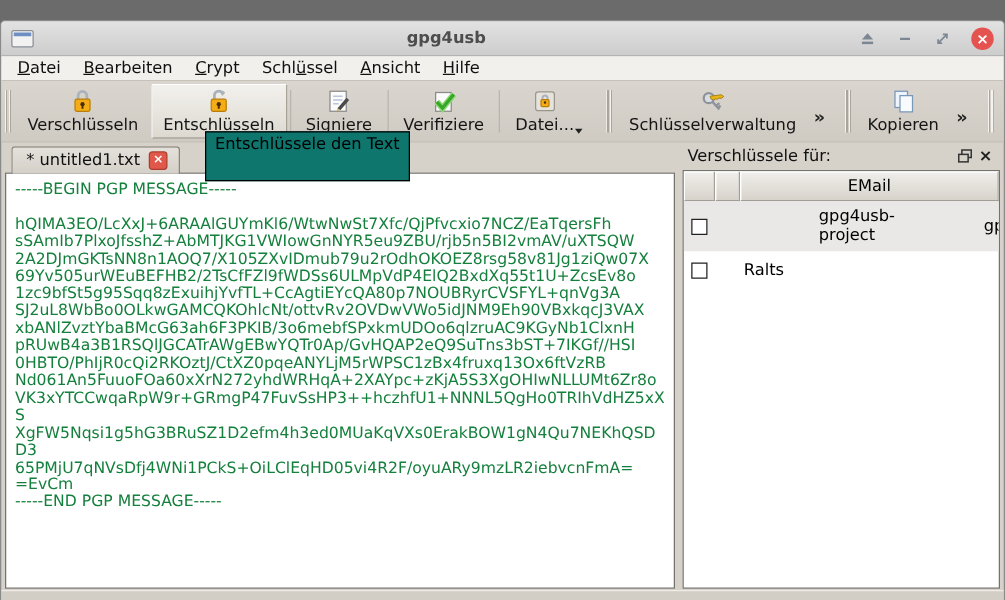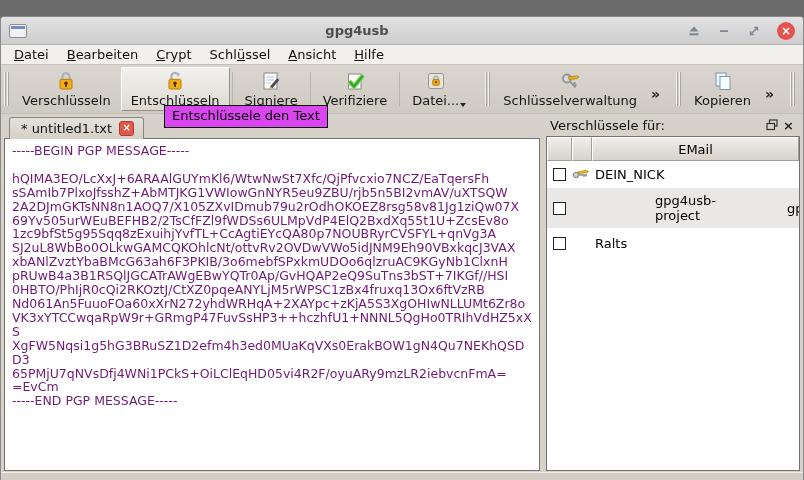--- a/index.html
+++ b/index.html
@@ -61,21 +61,21 @@
   .tab {
     display:flex; align-items:center; gap:7px; padding:3px 9px 3px 11px;
     background:linear-gradient(#e4e1db,#d4d0c8); border:1px solid #89857d; border-bottom:none;
     border-radius:3px 3px 0 0; font-size:13px; color:#111; margin-bottom:-1px; z-index:2;
   }
   .tab-close { width:15px; height:15px; background:#e0584a; border:1px solid #ad3c2d; border-radius:3px;
     color:#fff; font-size:10px; font-weight:bold; line-height:12px; text-align:center; }
   .editor-wrap { flex:1; border:1px solid #76726c; background:#fff; overflow:hidden; z-index:1; }
   pre.editor {
     margin:0; padding:5px 7px; font-family:"DejaVu Sans","Liberation Sans",sans-serif;
-    font-size:12.5px; line-height:13.9px; color:#701a75; white-space:pre-wrap; word-break:break-all;
+    font-size:12.5px; line-height:13.9px; color:#15803d; white-space:pre-wrap; word-break:break-all;
   }
   .splitter { width:6px; }
   
   .right-pane { width:254px; display:flex; flex-direction:column; }
   .dock-header { height:22px; display:flex; align-items:center; font-size:13px; color:#111; padding:0 3px 0 4px; }
   .dock-title { flex:1; }
   .dock-btn { width:17px; height:16px; display:flex; align-items:center; justify-content:center;
     font-size:13px; color:#222; }
   .keytable { flex:1; border:1px solid #76726c; background:#fff; display:flex; flex-direction:column;
     font-size:13px; color:#000; overflow:hidden; }
@@ -95,21 +95,21 @@
   .checkbox { width:13px; height:13px; background:#fff; border:1px solid #222; margin-left:6px; }
   .sort-tri { font-size:10px; color:#444; }
   
   .statusbar { position:absolute; left:0; right:0; bottom:0; height:23px;
     background:#d2cec6; border-top:1px solid #efece8; }
   .grip { position:absolute; right:3px; bottom:3px; width:13px; height:13px;
     background:repeating-linear-gradient(135deg,transparent 0 3px,#98948c 3px 4px);
     clip-path:polygon(100% 0,100% 100%,0 100%); }
   
   .tooltip { position:absolute; left:163px; top:88px; z-index:30;
-    background:#d946ef; border:1px solid #000; padding:2px 7px 4px; font-size:13px; color:#000; white-space:nowrap; }
+    background:#0f766e; border:1px solid #000; padding:2px 7px 21px; font-size:13px; color:#000; white-space:nowrap; }
 </style>
 </head>
 <body>
 
 <div class="window">
 
   <div class="titlebar">
     <div class="win-icon"></div>
     <div class="title">gpg4usb</div>
     <div class="win-controls">
@@ -303,38 +303,20 @@
 
       <div class="keytable">
         <div class="kt-header">
           <div class="kt-hcell col-check"></div>
           <div class="kt-hcell col-icon"></div>
           <div class="kt-hcell col-email">
             <span>EMail</span>
           </div>
         </div>
 
-        <div class="kt-row" style="min-height:27px;">
-          <div class="kt-cell col-check">
-              <span class="checkbox"></span>
-            </div>
-          <div class="kt-cell col-icon">
-            <svg width="18" height="13" viewBox="0 0 18 13">
-              <circle cx="4" cy="7" r="2.6" fill="#cfd3d8" stroke="#8d939b" stroke-width="1.3"></circle>
-              <path d="M6.5 7 H15 M12 7 v2 M14 7 v1.5" stroke="#8d939b" stroke-width="1.4" fill="none"></path>
-              <path d="M5 4.2 L14 2.2 l2.6 1.4 -2.4 1.6 -1.8 -0.5 -1.6 0.9 -1.8 -0.4 -1.4 0.8 -1.8 -0.7 Z" fill="#e8b419" stroke="#a07b09" stroke-width="0.6"></path>
-            </svg>
-          </div>
-          <div class="kt-cell col-name">
-              <span class="cell-name">DEIN_NICK</span>
-            </div>
-          <div class="kt-cell col-email">
-              <span class="cell-email"></span>
-            </div>
-        </div>
 
         <div class="kt-row alt" style="min-height:40px;gap:30px;">
           <div class="kt-cell col-check">
               <span class="checkbox"></span>
             </div>
           <div class="kt-cell col-icon"></div>
           <div class="kt-cell col-name">
               <span class="cell-name">gpg4usb-project</span>
             </div>
           <div class="kt-cell col-email">

